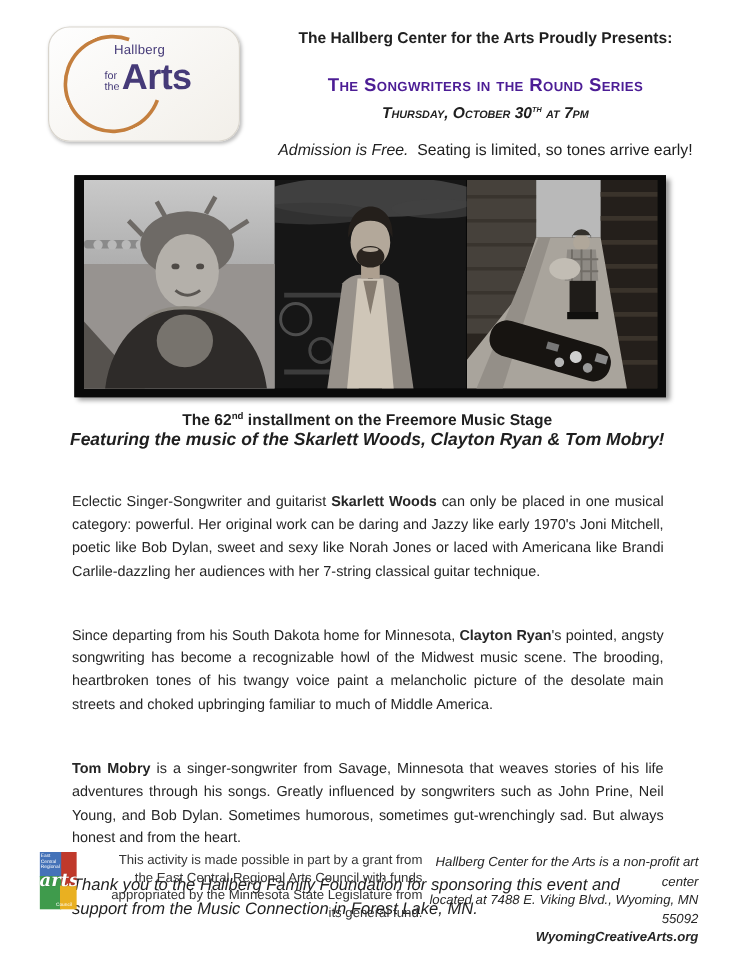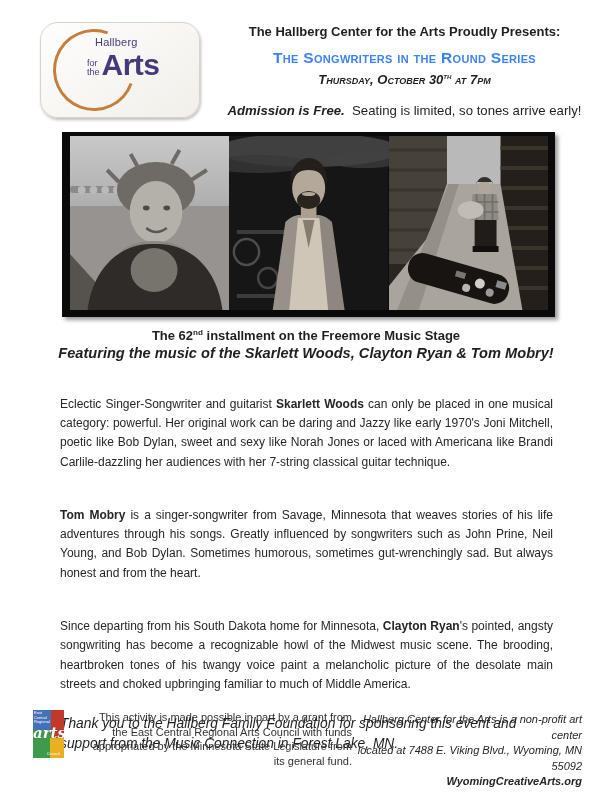--- a/index.html
+++ b/index.html
@@ -27,25 +27,25 @@
   }
   .logo-text { position:absolute; left:44px; top:12px; color:#453a78; line-height:1; }
   .l-hallberg { display:block; font-size:11px; margin:2px 0 1px 10px; letter-spacing:0.2px; }
   .l-center  { display:block; font-size:27px; font-weight:700; letter-spacing:-0.5px; }
   .l-row { display:flex; align-items:flex-end; margin-top:2px; }
   .l-forthe { display:flex; flex-direction:column; font-size:9px; line-height:9px; margin:0 2px 3px 2px; }
   .l-arts { font-size:30px; font-weight:700; letter-spacing:-0.5px; }
 
   .header-text { flex:1; text-align:center; padding-top:2px;padding-left:15px; }
   .presents { font-size:13px; font-weight:700; color:#1f1f1f; }
-  .series   { font-size:15.5px; font-weight:700; font-variant:small-caps; letter-spacing:0.3px; margin-top:10px; color:#3b82f6; }
+  .series   { font-size:15.5px; font-weight:700; font-variant:small-caps; letter-spacing:0.3px; margin-top:24px; color:#4c1d95; }
   .dateline { font-size:13px; font-weight:700; font-style:italic; font-variant:small-caps; margin-top:5px; color:#1f1f1f; }
   .dateline sup, .cap1 sup { font-size:62%; vertical-align:super; }
   .admission { font-size:13.2px; margin-top:16px; color:#1f1f1f; }
-  .admission .a-bold { font-weight:700; font-style:italic; }
+  .admission .a-bold { font-weight:400; font-style:italic; }
 
   
   .photo-strip {
     margin:14px 0 0 62px; width:493px; height:185px;
     background:#0a0a0a; display:flex;
     border:solid #0a0a0a; border-width:4px 7px 7px 8px;
     box-shadow:3px 3px 4px rgba(0,0,0,0.40);
   }
   .photo { flex:1; height:100%; overflow:hidden; }
   .photo svg { display:block; width:100%; height:100%; }
@@ -195,22 +195,22 @@
     </div>
   </div>
 
   <div class="caption">
     <p class="cap1"><span>The 62</span><sup>nd</sup><span> installment on the Freemore Music Stage</span></p>
     <p class="cap2">Featuring the music of the Skarlett Woods, Clayton Ryan &amp; Tom Mobry!</p>
   </div>
 
   <main>
     <p class="para"><span>Eclectic Singer-Songwriter and guitarist </span><b>Skarlett Woods</b><span> can only be placed in one musical category: powerful. Her original work can be daring and Jazzy like early 1970's Joni Mitchell, poetic like Bob Dylan, sweet and sexy like Norah Jones or laced with Americana like Brandi Carlile-dazzling her audiences with her 7-string classical guitar technique.</span></p>
+    <p class="para"><span>Since departing from his South Dakota home for Minnesota, </span><b>Clayton Ryan</b><span>'s pointed, angsty songwriting has become a recognizable howl of the Midwest music scene. The brooding, heartbroken tones of his twangy voice paint a melancholic picture of the desolate main streets and choked upbringing familiar to much of Middle America.</span></p>
     <p class="para"><span></span><b>Tom Mobry</b><span> is a singer-songwriter from Savage, Minnesota that weaves stories of his life adventures through his songs. Greatly influenced by songwriters such as John Prine, Neil Young, and Bob Dylan. Sometimes humorous, sometimes gut-wrenchingly sad. But always honest and from the heart.</span></p>
-    <p class="para"><span>Since departing from his South Dakota home for Minnesota, </span><b>Clayton Ryan</b><span>'s pointed, angsty songwriting has become a recognizable howl of the Midwest music scene. The brooding, heartbroken tones of his twangy voice paint a melancholic picture of the desolate main streets and choked upbringing familiar to much of Middle America.</span></p>
     <p class="thanks">Thank you to the Hallberg Family Foundation for sponsoring this event and support from the Music Connection in Forest Lake, MN.</p>
   </main>
 
   <footer>
     <div class="f-left">
       <div class="ecrac">
         <div class="ec-blue"></div>
         <div class="ec-red"></div>
         <div class="ec-green"></div>
         <div class="ec-yellow"></div>

